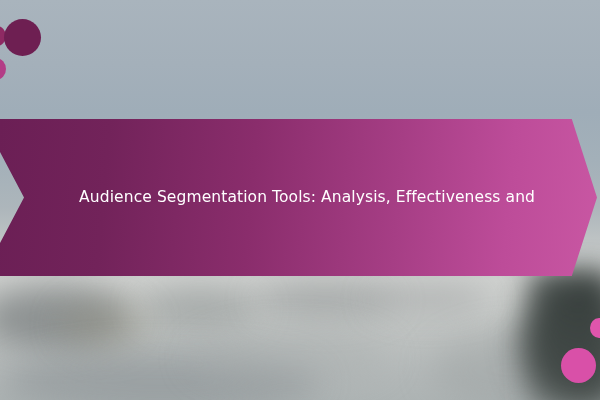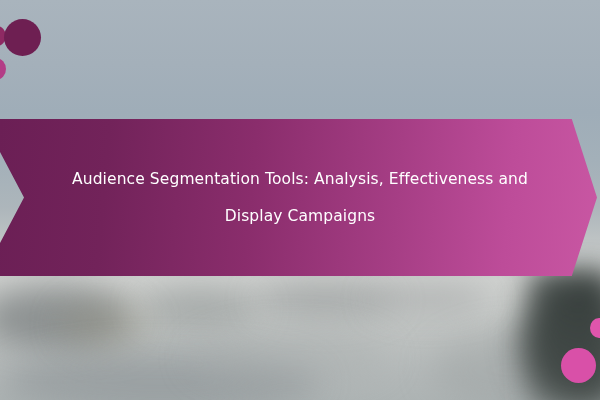--- a/index.html
+++ b/index.html
@@ -106,21 +106,21 @@
     width: 470px;
     margin: 0;
     text-align: center;
     color: #ffffff;
     font-size: 15.5px;
     font-weight: 400;
     line-height: 37px;
     letter-spacing: 0.1px;
     text-rendering: optimizeLegibility;
   }
-  .title-line { display: block; }
+  .title-line { display: block; text-align: right; }
 </style>
 </head>
 <body>
 
 <div id="slide">
 
   <div class="bg-photo">
     <div class="bg-blob blob-a"></div>
     <div class="bg-blob blob-b"></div>
     <div class="bg-blob blob-c"></div>
@@ -133,20 +133,19 @@
     <div class="bg-dark-corner"></div>
   </div>
 
   <div class="dot dot-tl-edge1"></div>
   <div class="dot dot-tl-edge2"></div>
   <div class="dot dot-tl-main"></div>
 
   <div class="banner">
     <h1 class="banner-title">
       <span class="title-line">Audience Segmentation Tools: Analysis, Effectiveness and</span>
-      <span class="title-line">Display Campaigns</span>
     </h1>
   </div>
 
   <div class="dot dot-br-edge"></div>
   <div class="dot dot-br-main"></div>
 
 </div>
 
 </body></html>

